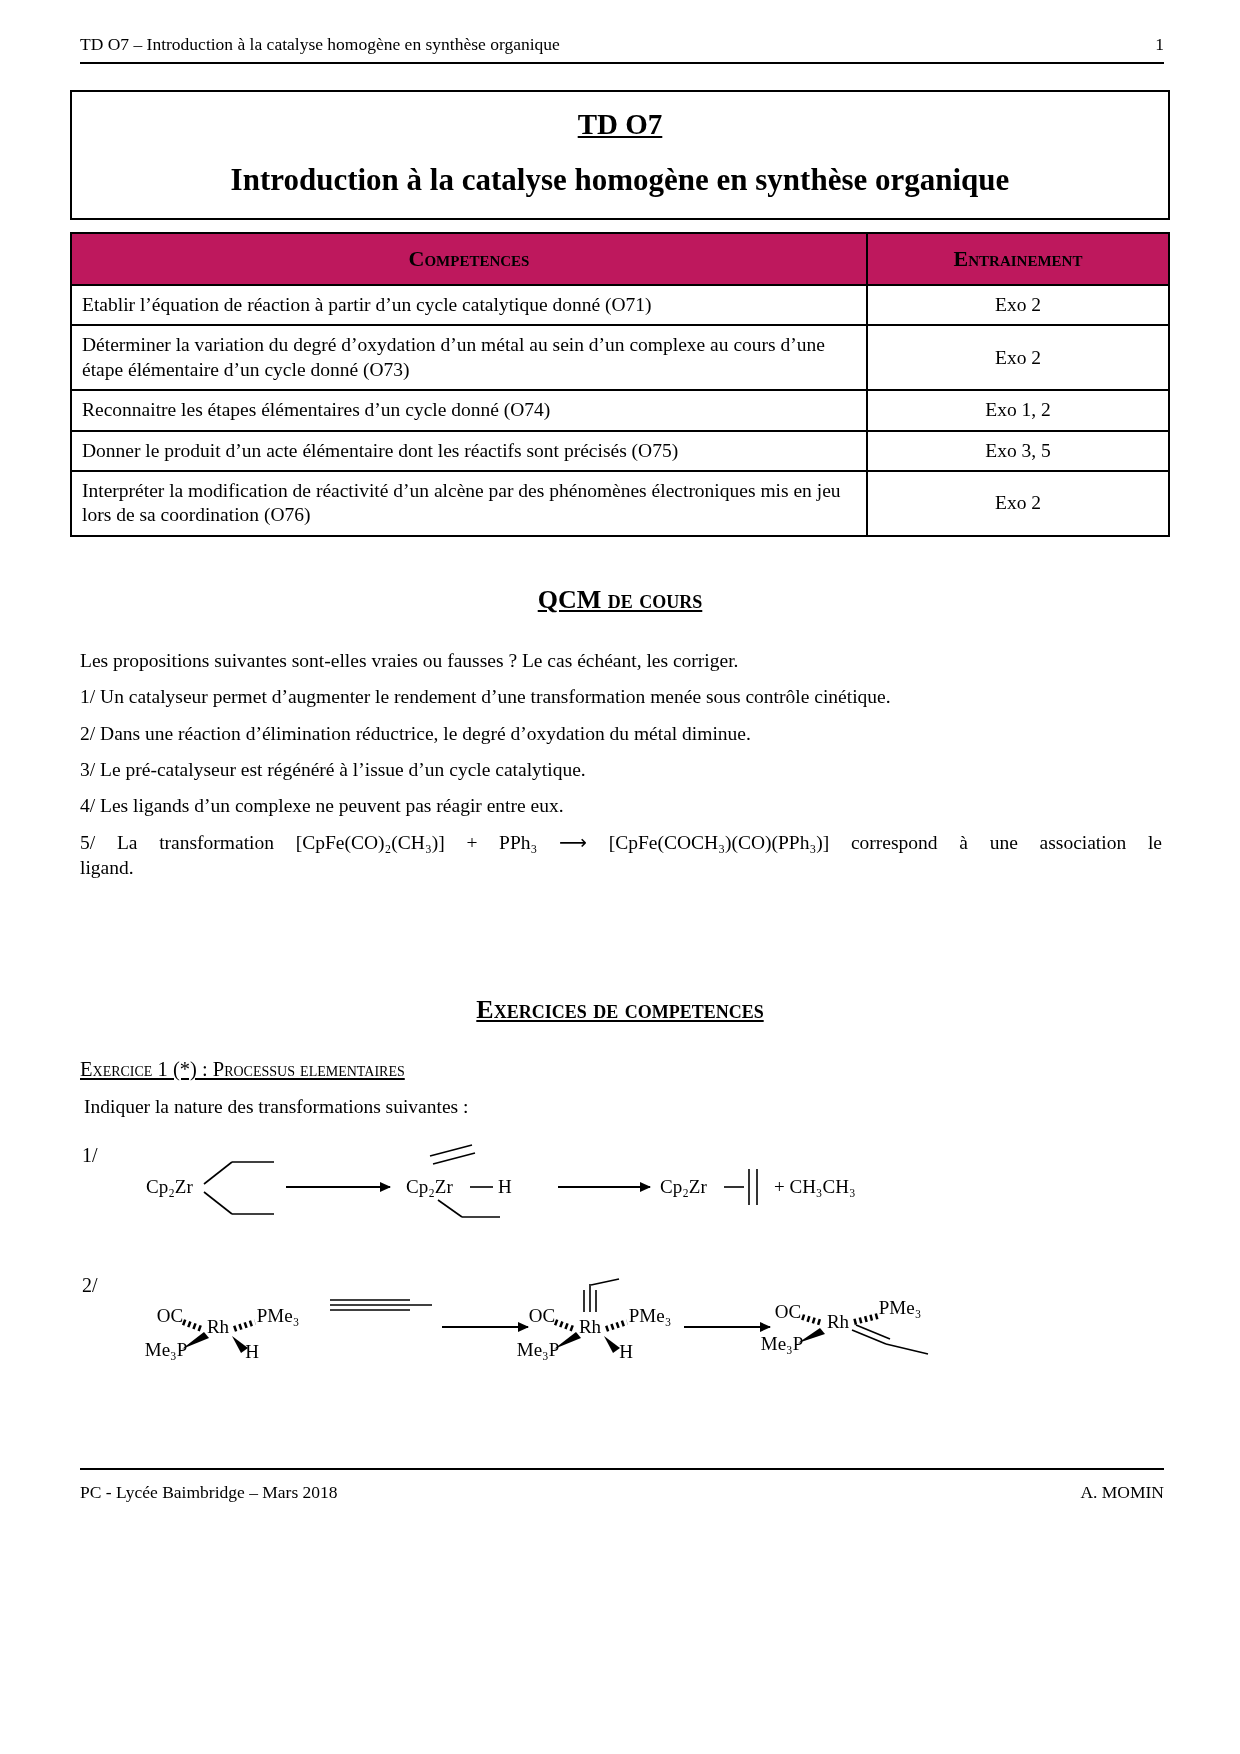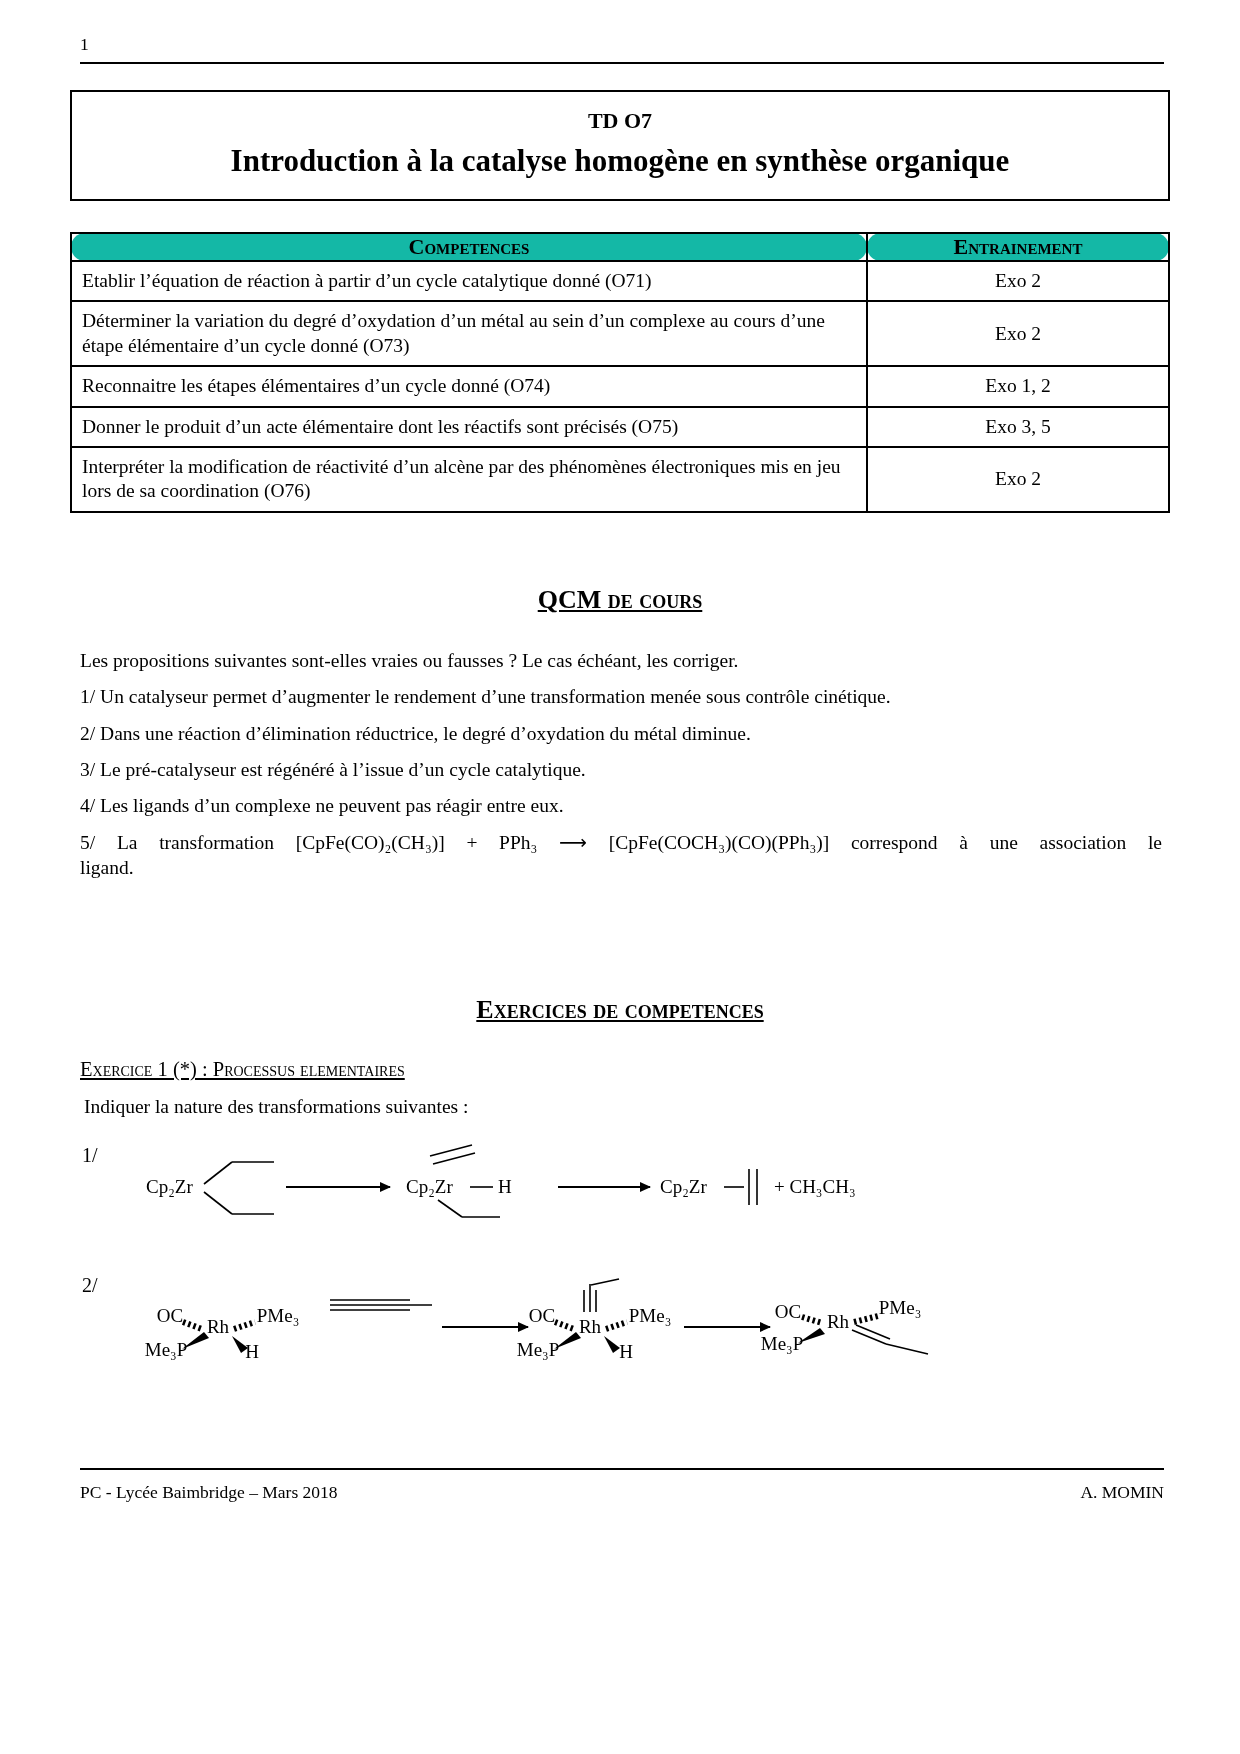--- a/index.html
+++ b/index.html
@@ -18,36 +18,35 @@
     border-bottom:2px solid #000;
     padding-bottom:7px;
   }
 
   .title-box {
     position:absolute; top:90px; left:70px; right:70px;
     border:2px solid #000;
     text-align:center;
     padding:16px 8px 20px;
   }
-  .td-code { font-size:22px; font-weight:bold; margin-bottom:8px; }
+  .td-code { font-size:29px; font-weight:bold; text-decoration:underline; margin-bottom:20px; }
   .main-title { font-size:31px; font-weight:bold; line-height:1.2; }
 
   .comp-table {
     position:absolute; top:232px; left:70px; width:1100px;
     border-collapse:collapse;
     font-size:19.5px;
   }
   .comp-table th, .comp-table td { border:2px solid #000; padding:5px 10px; vertical-align:middle; }
   .comp-table th {
-    background:#14b8a6;
+    background:#be185d;
     font-variant:small-caps;
     font-size:22px;
     text-align:center;
-    padding:0 4px;
-    border-radius:16px;
+    padding:12px 4px;
   }
   th.col-entr { width:302px;font-family:Liberation Serif, serif; }
   td.entr { text-align:center; }
   .comp-table td.comp { line-height:1.25; padding-top:7px; padding-bottom:7px; }
 
   .section-heading {
     position:absolute; left:0; width:100%;
     text-align:center;
     font-size:26px; font-weight:bold;
     font-variant:small-caps;
@@ -92,20 +91,21 @@
     display:flex; justify-content:space-between;
     font-size:17.5px;
   }
 </style>
 </head>
 <body>
 
 <div class="page">
 
   <header class="page-header">
+    <span>TD O7 – Introduction à la catalyse homogène en synthèse organique</span>
     <span>1</span>
   </header>
 
   <section class="title-box">
     <div class="td-code">TD O7</div>
     <h1 class="main-title">Introduction à la catalyse homogène en synthèse organique</h1>
   </section>
 
   <table class="comp-table">
     <thead>

